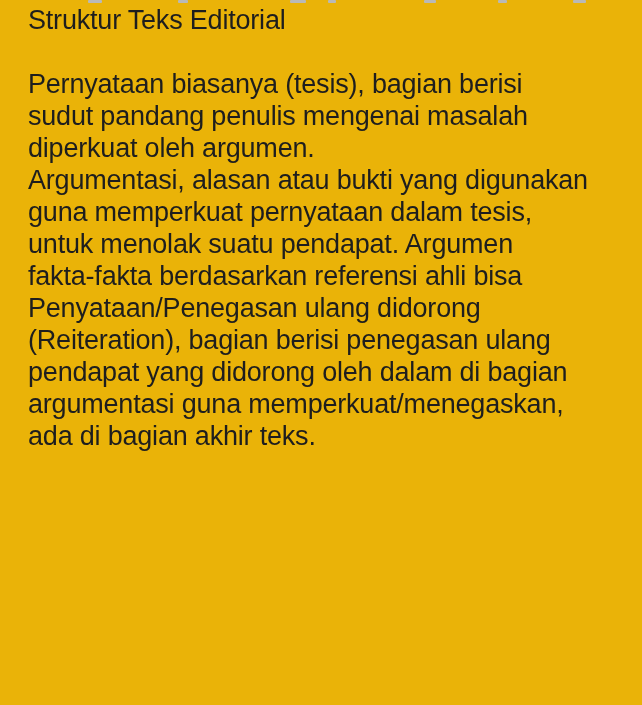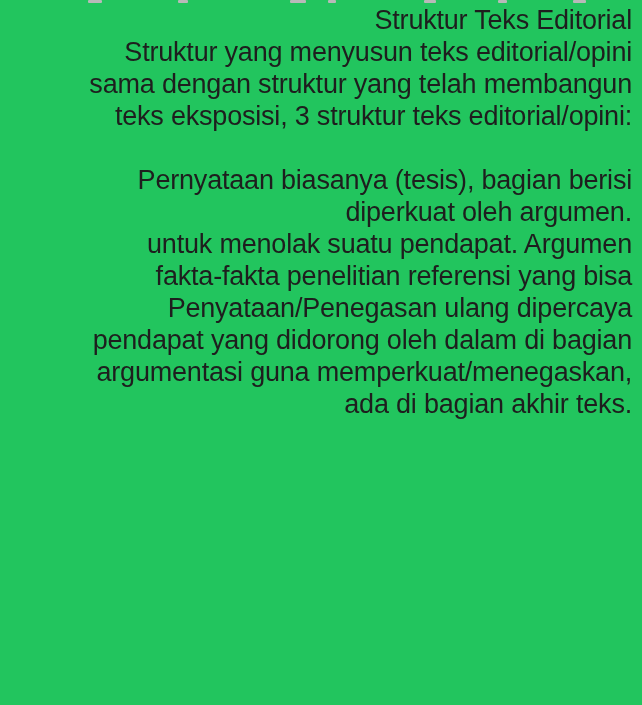--- a/index.html
+++ b/index.html
@@ -50,51 +50,50 @@
     white-space: nowrap;
     font-weight: 400;
   }
   .block-gap {
     height: 32px;
   }
 </style>
 </head>
 <body>
 
-<div class="page" style="background: #22c55e; color: rgb(30, 30, 30); text-align: right;">
+<div class="page" style="background: #eab308; color: rgb(30, 30, 30);">
 
   <div class="crop-remnant">
     <span class="frag f1"></span>
     <span class="frag f2"></span>
     <span class="frag f3"></span>
     <span class="frag f4"></span>
     <span class="frag f5"></span>
     <span class="frag f6"></span>
     <span class="frag f7"></span>
   </div>
 
   <div class="text-area">
 
     <div class="intro-block">
       <div class="line">Struktur Teks Editorial</div>
-      <div>
-          <div class="line">Struktur yang menyusun teks editorial/opini</div>
-          <div class="line">sama dengan struktur yang telah membangun</div>
-          <div class="line">teks eksposisi, 3 struktur teks editorial/opini:</div>
-        </div>
     </div>
 
     <div class="block-gap"></div>
 
     <div class="body-block">
         <div class="line">Pernyataan biasanya (tesis), bagian berisi</div>
+        <div class="line">sudut pandang penulis mengenai masalah</div>
         <div class="line">diperkuat oleh argumen.</div>
+        <div class="line">Argumentasi, alasan atau bukti yang digunakan</div>
+        <div class="line">guna memperkuat pernyataan dalam tesis,</div>
         <div class="line">untuk menolak suatu pendapat. Argumen</div>
-        <div class="line">fakta-fakta penelitian referensi yang bisa</div>
-        <div class="line">Penyataan/Penegasan ulang dipercaya</div>
+        <div class="line">fakta-fakta berdasarkan referensi ahli bisa</div>
+        <div class="line">Penyataan/Penegasan ulang didorong</div>
+        <div class="line">(Reiteration), bagian berisi penegasan ulang</div>
         <div class="line">pendapat yang didorong oleh dalam di bagian</div>
         <div class="line">argumentasi guna memperkuat/menegaskan,</div>
         <div class="line">ada di bagian akhir teks.</div>
       </div>
 
   </div>
 
 </div>
 
 </body></html>

